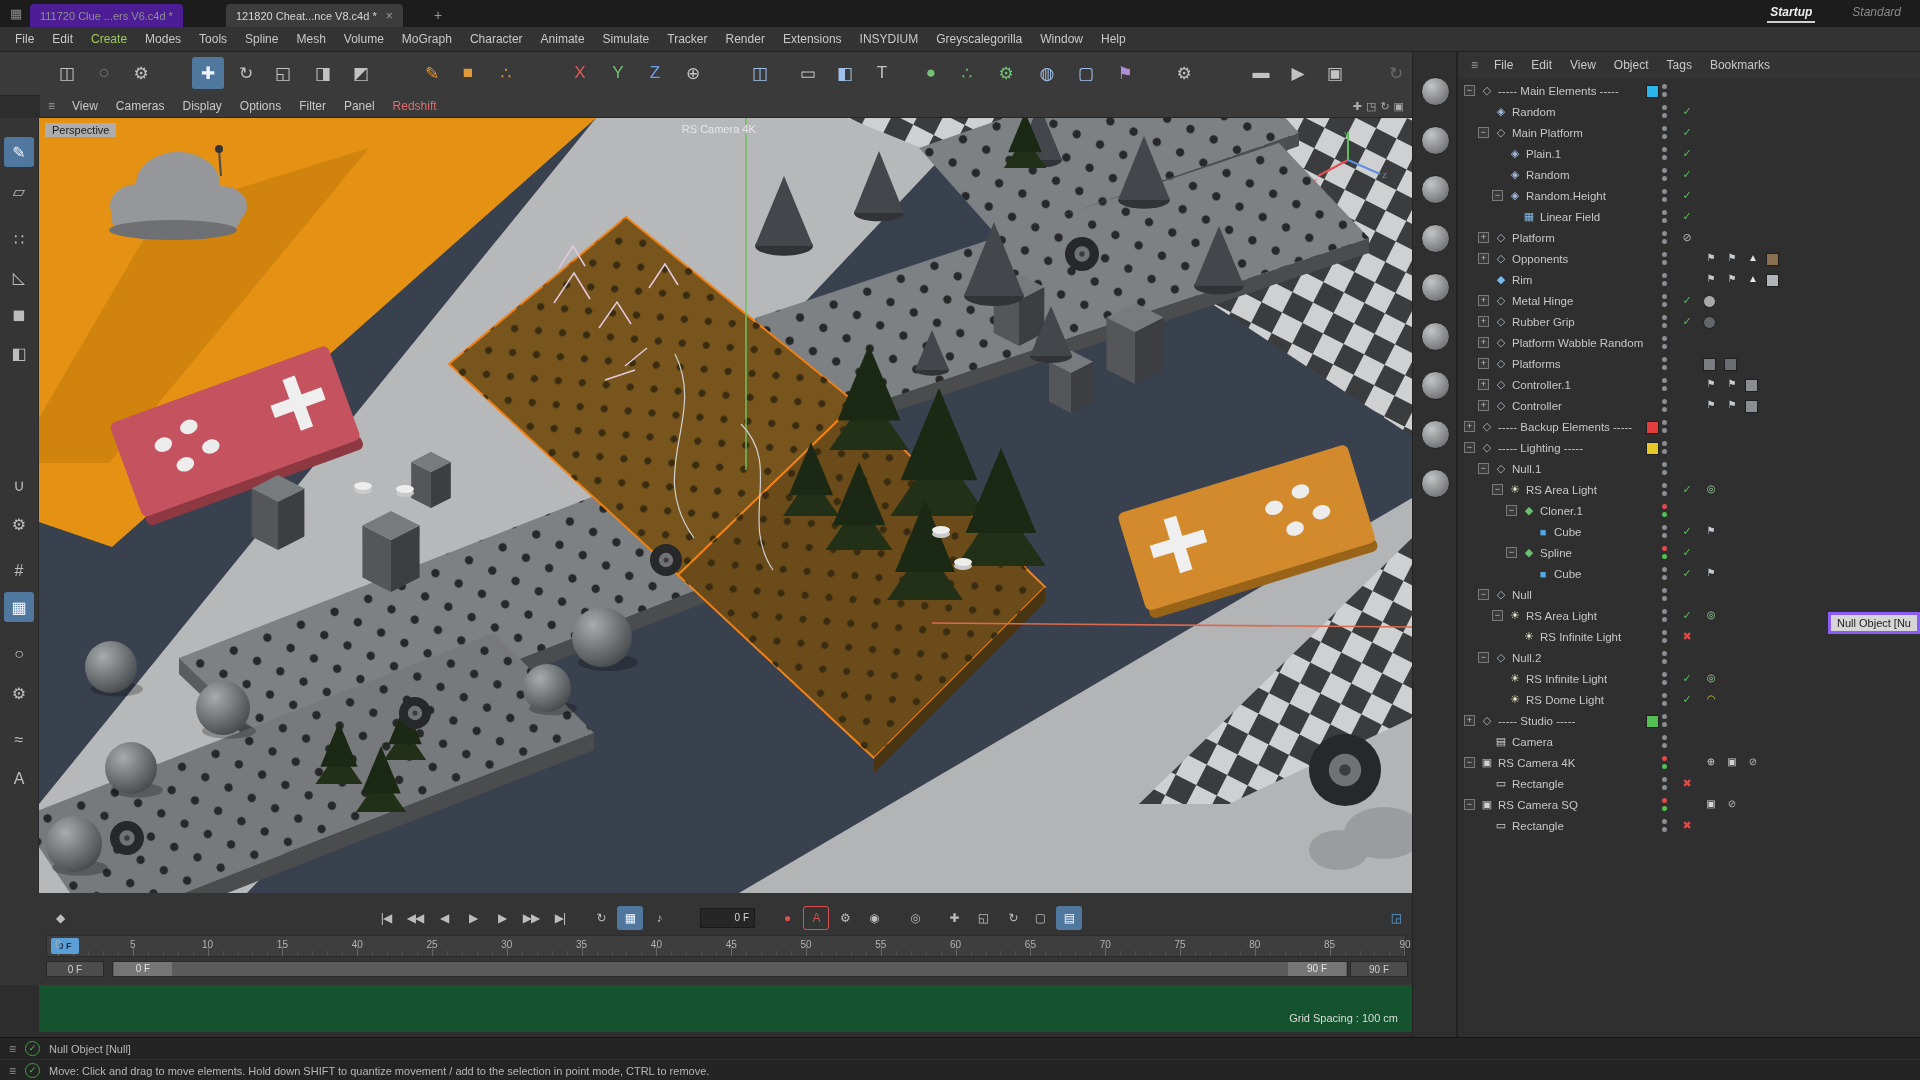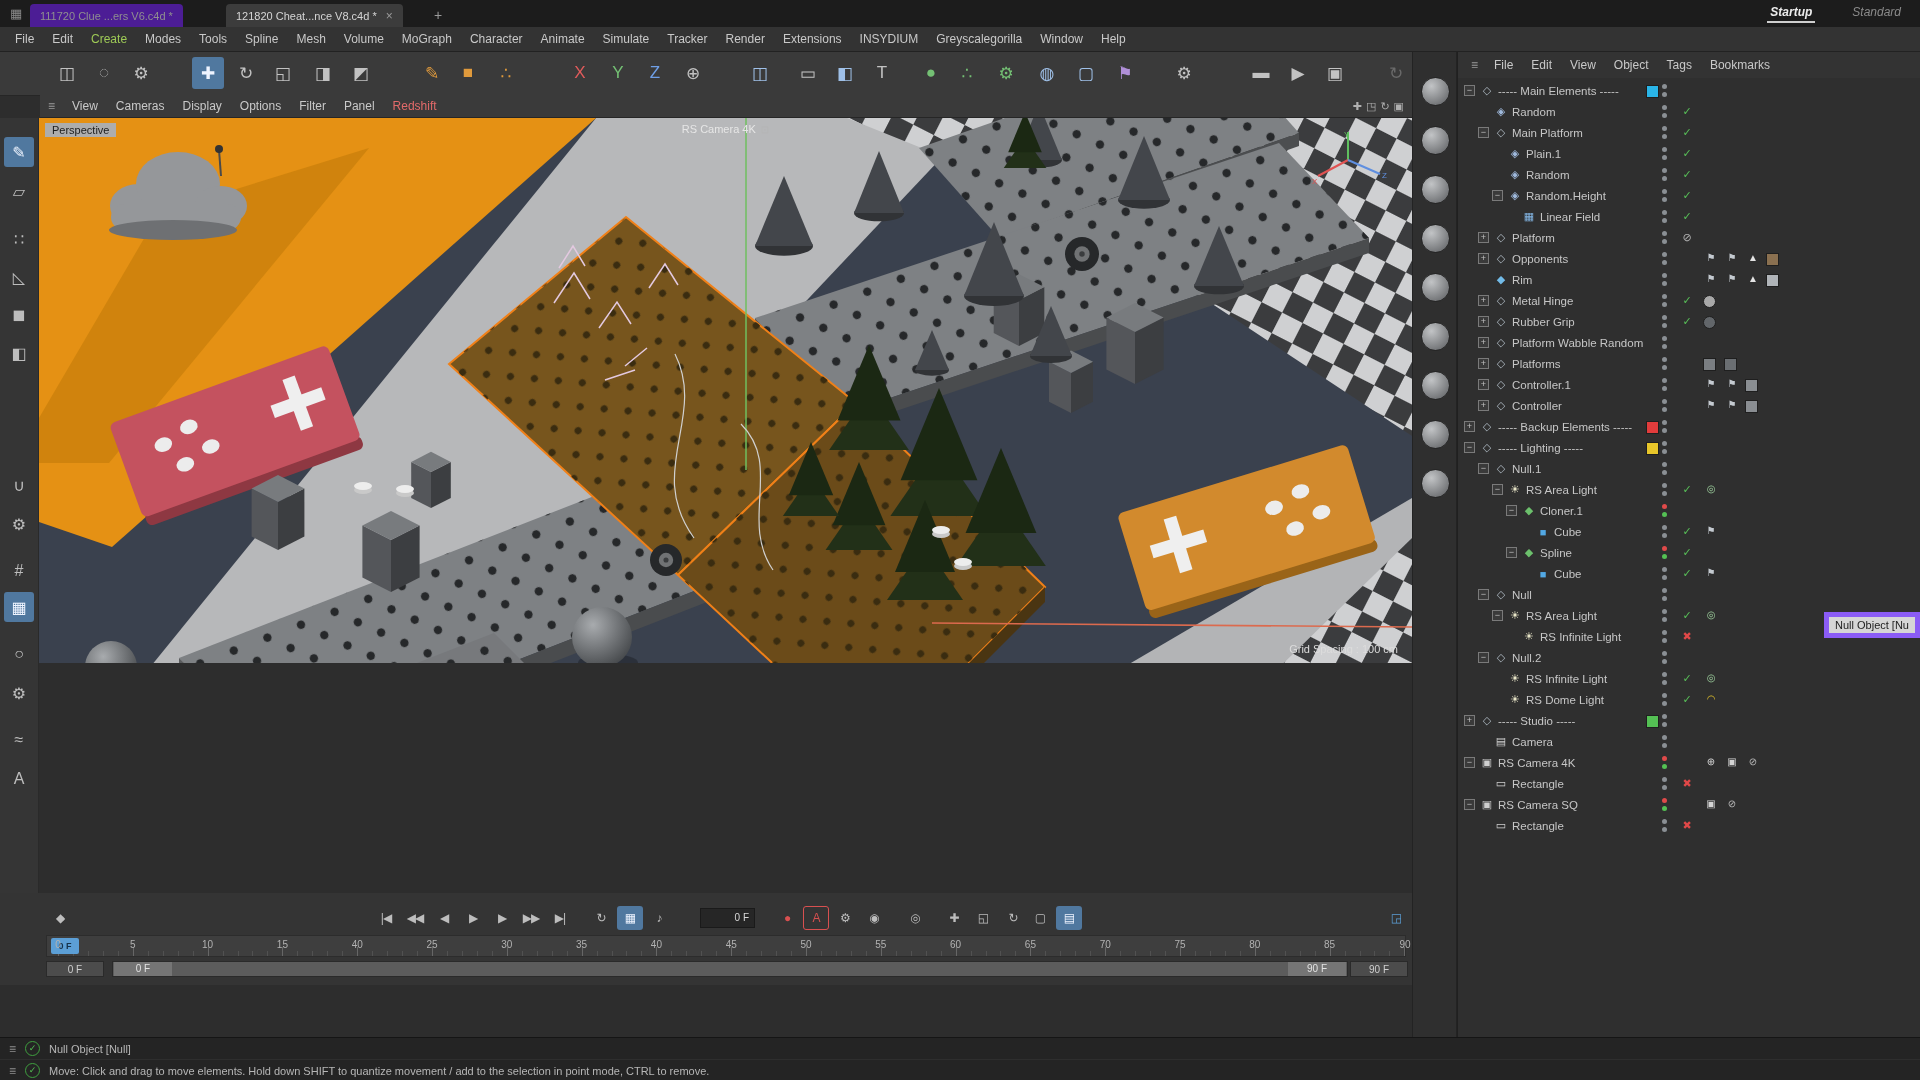--- a/index.html
+++ b/index.html
@@ -33,21 +33,21 @@
               display:flex;align-items:center;font-size:12px;border-bottom:1px solid #262626;box-sizing:border-box}
   #vp-menubar .burger{padding:0 8px;color:#9a9a9a}
   #vp-controls{margin-left:auto;display:flex;gap:4px;padding-right:8px;color:#b0b0b0;font-size:11px}
   
   #left-strip{position:absolute;left:0;top:118px;width:39px;height:775px;background:#353535;
               border-right:1px solid #2a2a2a;box-sizing:border-box}
   .ls-btn{position:absolute;left:4px;width:30px;height:30px;display:flex;align-items:center;
           justify-content:center;font-size:16px;color:#bdbdbd;border-radius:3px}
   .ls-btn.hl{background:#50789f;color:#eef4ff}
   
-  #viewport{position:absolute;left:39px;top:118px;width:1373px;height:545px;background:#14532d;overflow:hidden}
+  #viewport{position:absolute;left:39px;top:118px;width:1373px;height:914px;background:#14532d;overflow:hidden}
   .vp-persp{position:absolute;left:6px;top:5px;background:#adadad;color:#1c1c1c;font-size:11px;padding:1px 7px}
   .vp-cam{position:absolute;left:50%;transform:translateX(-50%);top:5px;color:#e6e6e6;font-size:11px;
           display:flex;align-items:center;gap:5px}
   .vp-cam .cam-box{color:#b5b5b5;font-size:10px}
   .vp-grid{position:absolute;right:14px;bottom:8px;color:#dcdcdc;font-size:11px}
   
   #side-strip{position:absolute;left:1412px;top:52px;width:45px;height:985px;background:#2f2f2f;
               border-left:1px solid #232323;border-right:1px solid #232323;box-sizing:border-box}
   .mat-sphere{position:absolute;left:8px;width:27px;height:27px;border-radius:50%;
               background:radial-gradient(circle at 35% 30%,#c2c4c6,#595b5e);border:1px solid #242424}
@@ -64,21 +64,21 @@
   .exp-sp{width:15px;flex:none}
   .obj-icon{width:16px;text-align:center;margin-right:3px;font-size:11px;flex:none}
   .om-label{white-space:nowrap}
   .chip{position:absolute;left:188px;top:5px;width:11px;height:11px;border:1px solid #1f1f1f}
   .vdot{position:absolute;left:204px;width:5px;height:5px;border-radius:50%}
   .st{position:absolute;left:221px;width:16px;text-align:center;font-size:11px}
   .tag{position:absolute;top:2px;width:16px;height:16px;line-height:16px;text-align:center;font-size:10px}
   .tag.texbox{width:11px;height:11px;top:5px;border:1px solid #1f1f1f}
   .tag.matdot{width:11px;height:11px;top:5px;border-radius:50%;border:1px solid #1f1f1f}
   #tooltip{position:absolute;right:0;top:612px;background:#d6d6d6;color:#222;font-size:11px;
-           padding:2px 6px;border:5px solid #8b5cf6;white-space:nowrap;overflow:hidden;max-width:92px}
+           padding:2px 6px;border:3px solid #8b5cf6;white-space:nowrap;overflow:hidden;max-width:92px}
   
   #timeline{position:absolute;left:0;top:893px;width:1412px;height:92px;background:#343434}
   .tl-btn{position:absolute;top:13px;width:26px;height:24px;display:flex;align-items:center;
           justify-content:center;font-size:12px;color:#bdbdbd;border-radius:3px;letter-spacing:-1px}
   .tl-btn.hl{background:#50789f;color:#eef4ff}
   .tl-btn.redbox{border:1px solid #d85050;box-sizing:border-box}
   #frame-field{position:absolute;left:700px;top:15px;width:48px;height:18px;background:#262626;
                border:1px solid #1a1a1a;color:#d8d8d8;font-size:10px;text-align:right;line-height:18px;padding-right:5px}
   #ruler{position:absolute;left:46px;top:42px;width:1360px;height:22px;background:#3e3e3e;border:1px solid #2c2c2c;
          box-sizing:border-box;

